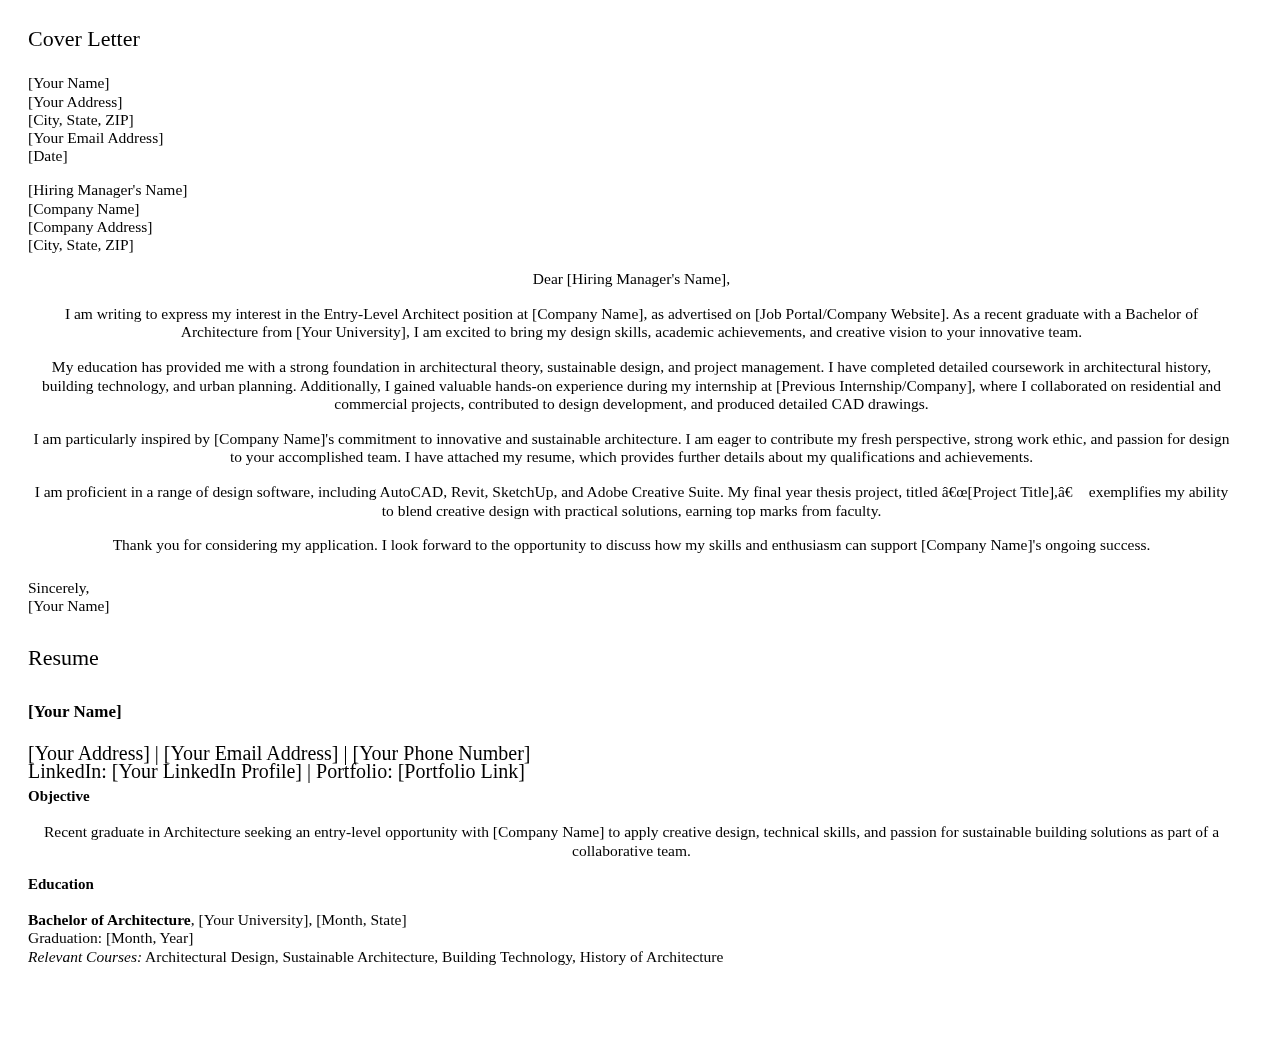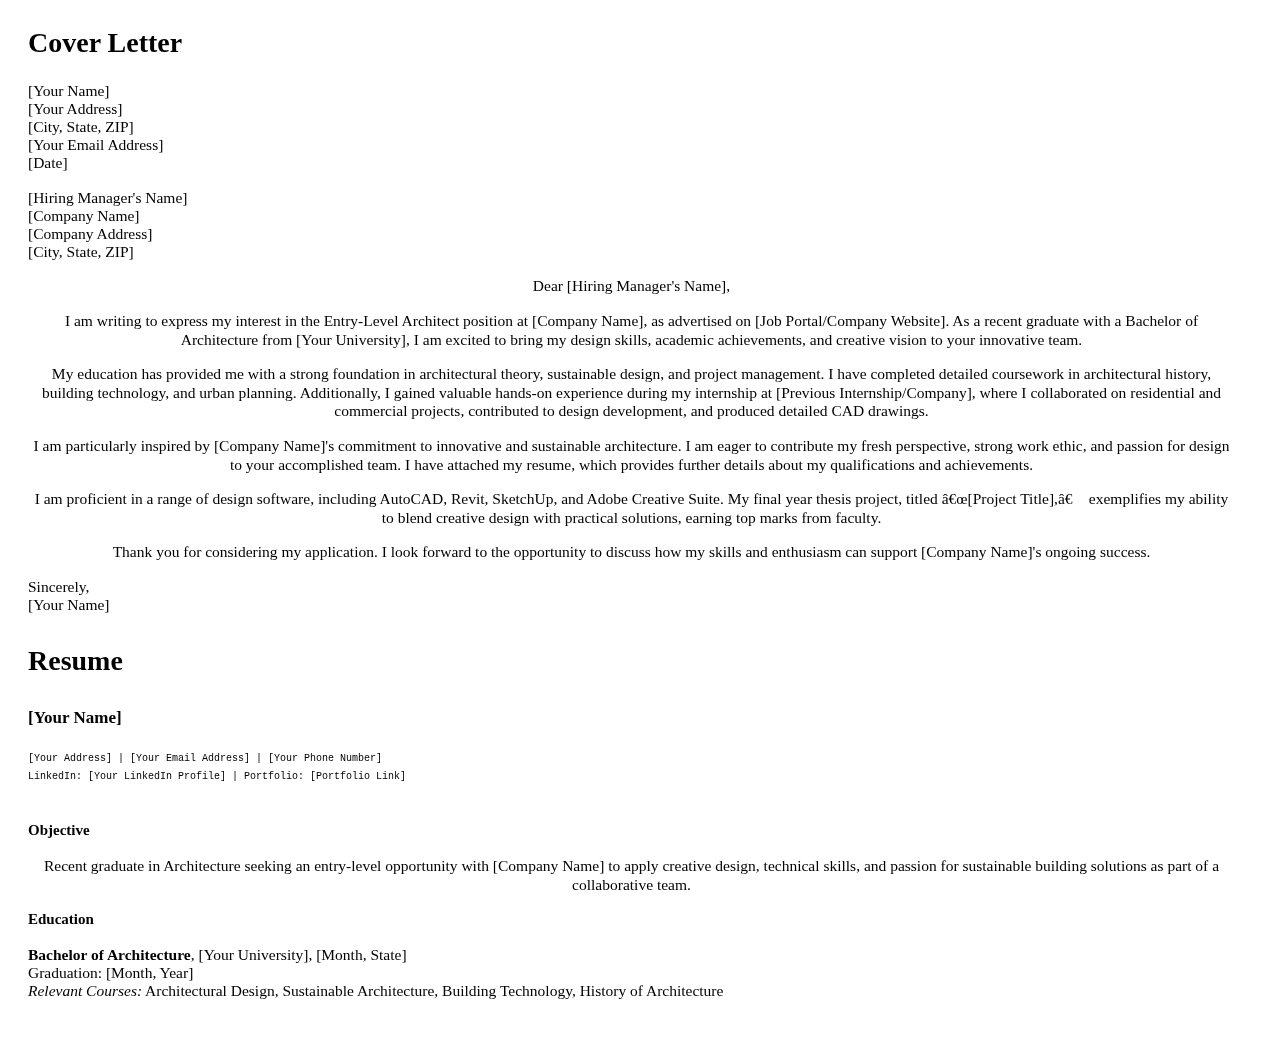--- a/index.html
+++ b/index.html
@@ -18,22 +18,22 @@
     box-sizing: border-box;
   }
   h1.doc-title {
     font-size: 31px;
     font-weight: bold;
     margin: 0 0 26px 0;
     line-height: 1.2;
     letter-spacing: -0.2px;
   }
   h2.section-title {
-    font-size: 28px;
-    font-weight: bold;
+    font-size: 22px;
+    font-weight: normal;
     margin: 0 0 22px 0;
     line-height: 1.2;
   }
   h2.section-title.resume {
     margin-top: 30px;
     margin-bottom: 30px;
   }
   h3.name-heading {
     font-size: 17px;
     font-weight: bold;
@@ -49,30 +49,29 @@
     line-height: 18.2px;
     margin: 0 0 16px 0;
   }
   p.para {
     font-size: 15.5px;
     line-height: 18.6px;
     margin: 0 0 16px 0;
     text-align: center;
   }
   p.para.last {
-    margin-bottom: 16px;
+    margin-bottom: 24px;
   }
   .line {
     display: block;
   }
   .contact-block {
-    font-size: 10px;
+    font-size: 20px;
     line-height: 18.2px;
-    margin: 0 0 36px 0;
-    font-family: Liberation Mono, monospace;
+    margin: 0 0 8px 0;
   }
   .edu-block {
     font-size: 15.5px;
     line-height: 18.2px;
     margin: 0 0 10px 0;
   }
   b, .bold { font-weight: bold; font-family: Liberation Serif, serif; }
   i, .ital { font-style: italic; }
 </style>
 </head>

